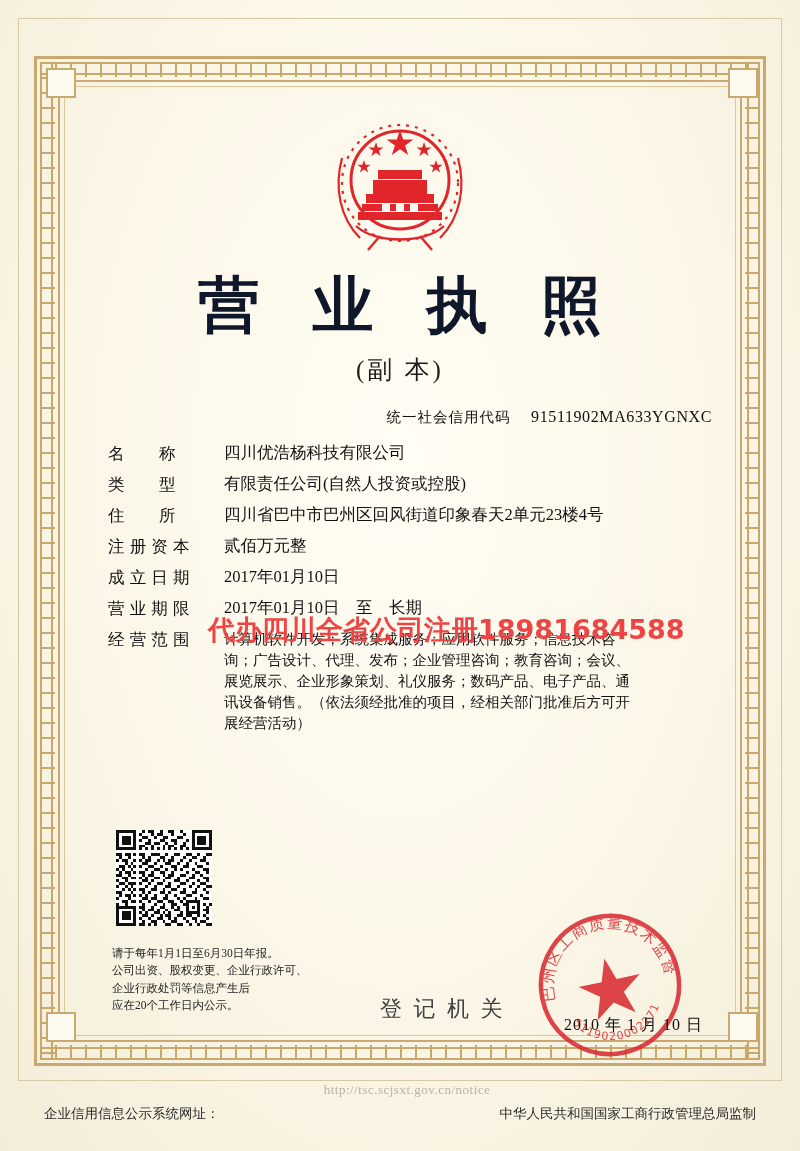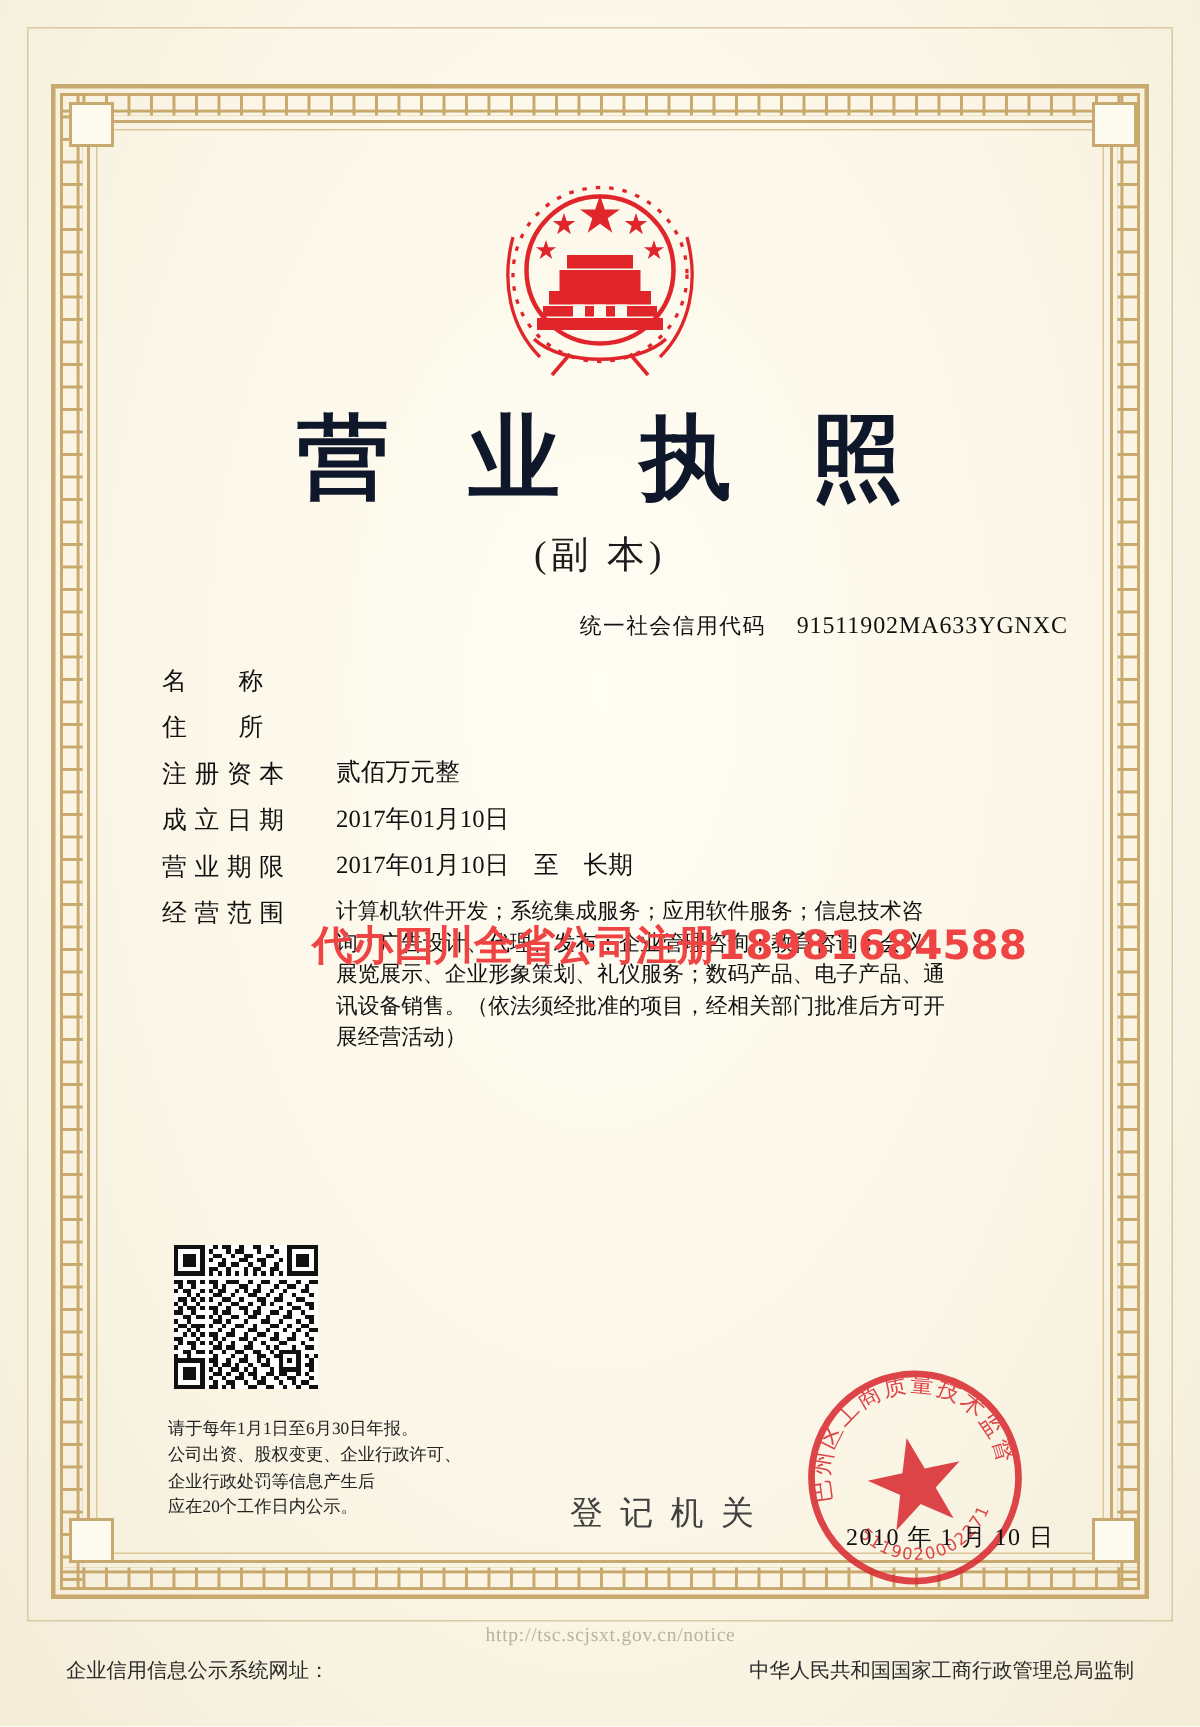--- a/index.html
+++ b/index.html
@@ -312,23 +312,29 @@
     <div class="subtitle">(副  本)</div>
 
     <div class="credit-row">
       <span>统一社会信用代码</span>
       <span class="credit-code">91511902MA633YGNXC</span>
     </div>
 
     <div class="fields">
       <div class="field">
         <div class="f-label">名　　称</div>
+        <div class="f-value">四川优浩杨科技有限公司</div>
+      </div>
+      <div class="field">
+        <div class="f-label">类　　型</div>
+        <div class="f-value">有限责任公司(自然人投资或控股)</div>
       </div>
       <div class="field">
         <div class="f-label">住　　所</div>
+        <div class="f-value">四川省巴中市巴州区回风街道印象春天2单元23楼4号</div>
       </div>
       <div class="field">
         <div class="f-label">注 册 资 本</div>
         <div class="f-value">贰佰万元整</div>
       </div>
       <div class="field">
         <div class="f-label">成 立 日 期</div>
         <div class="f-value">2017年01月10日</div>
       </div>
       <div class="field">

